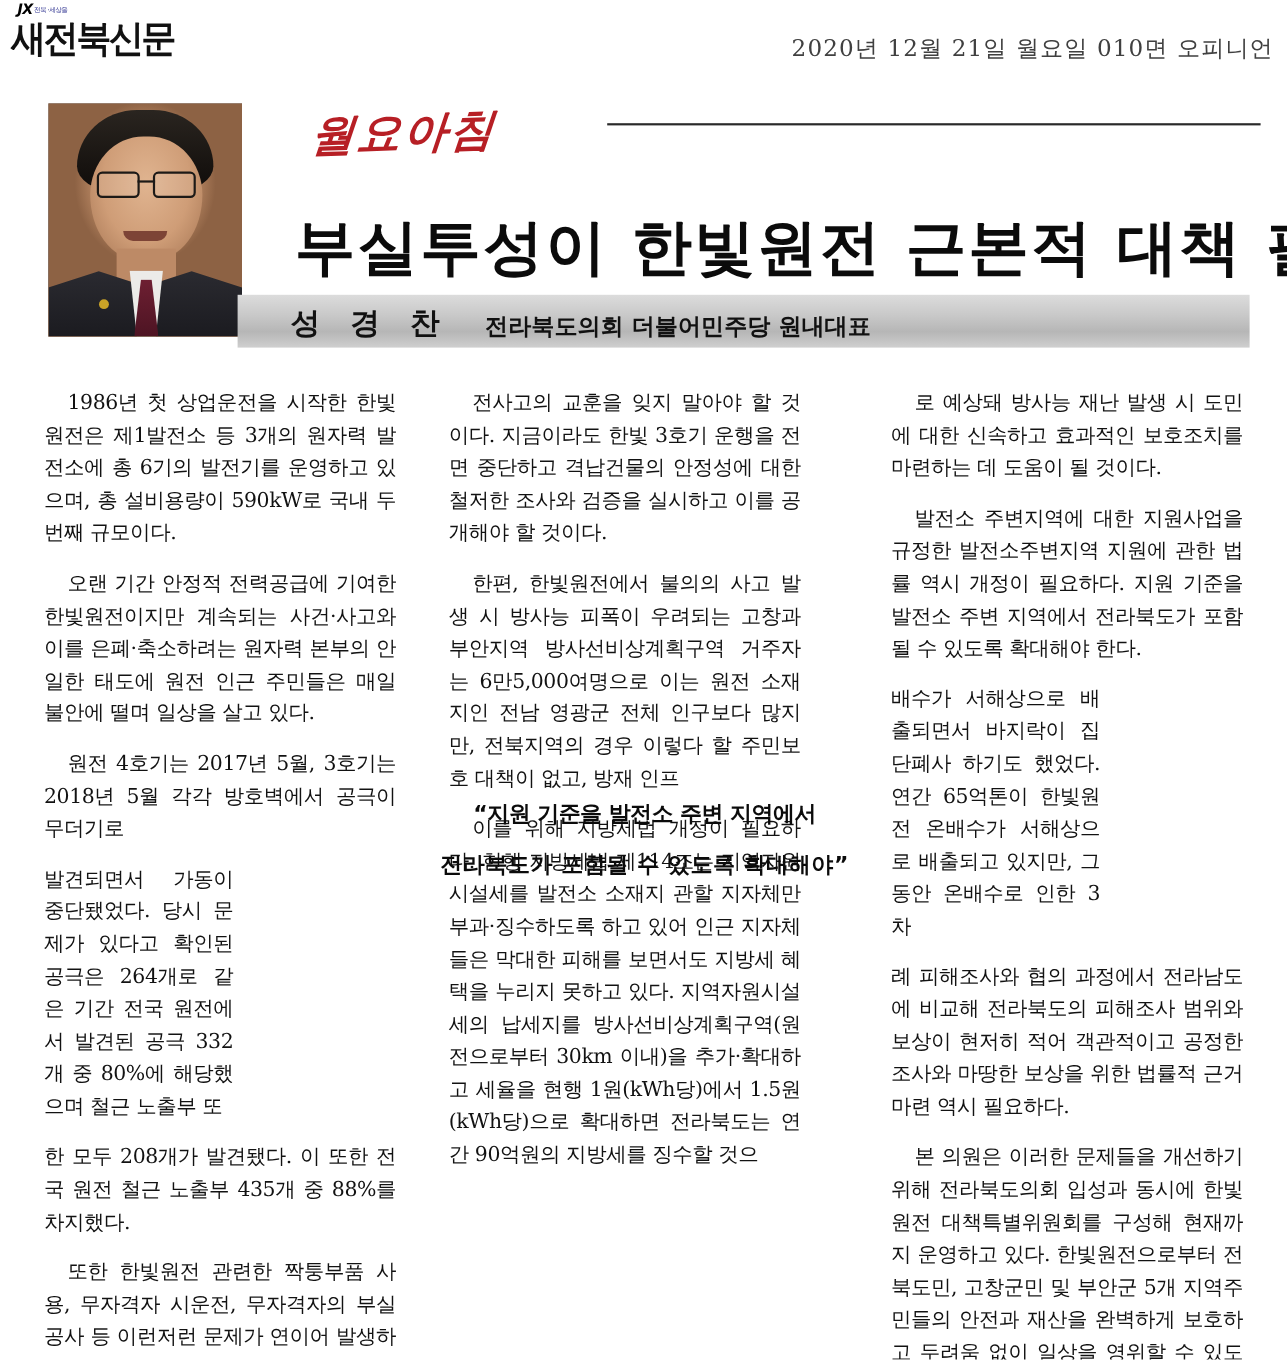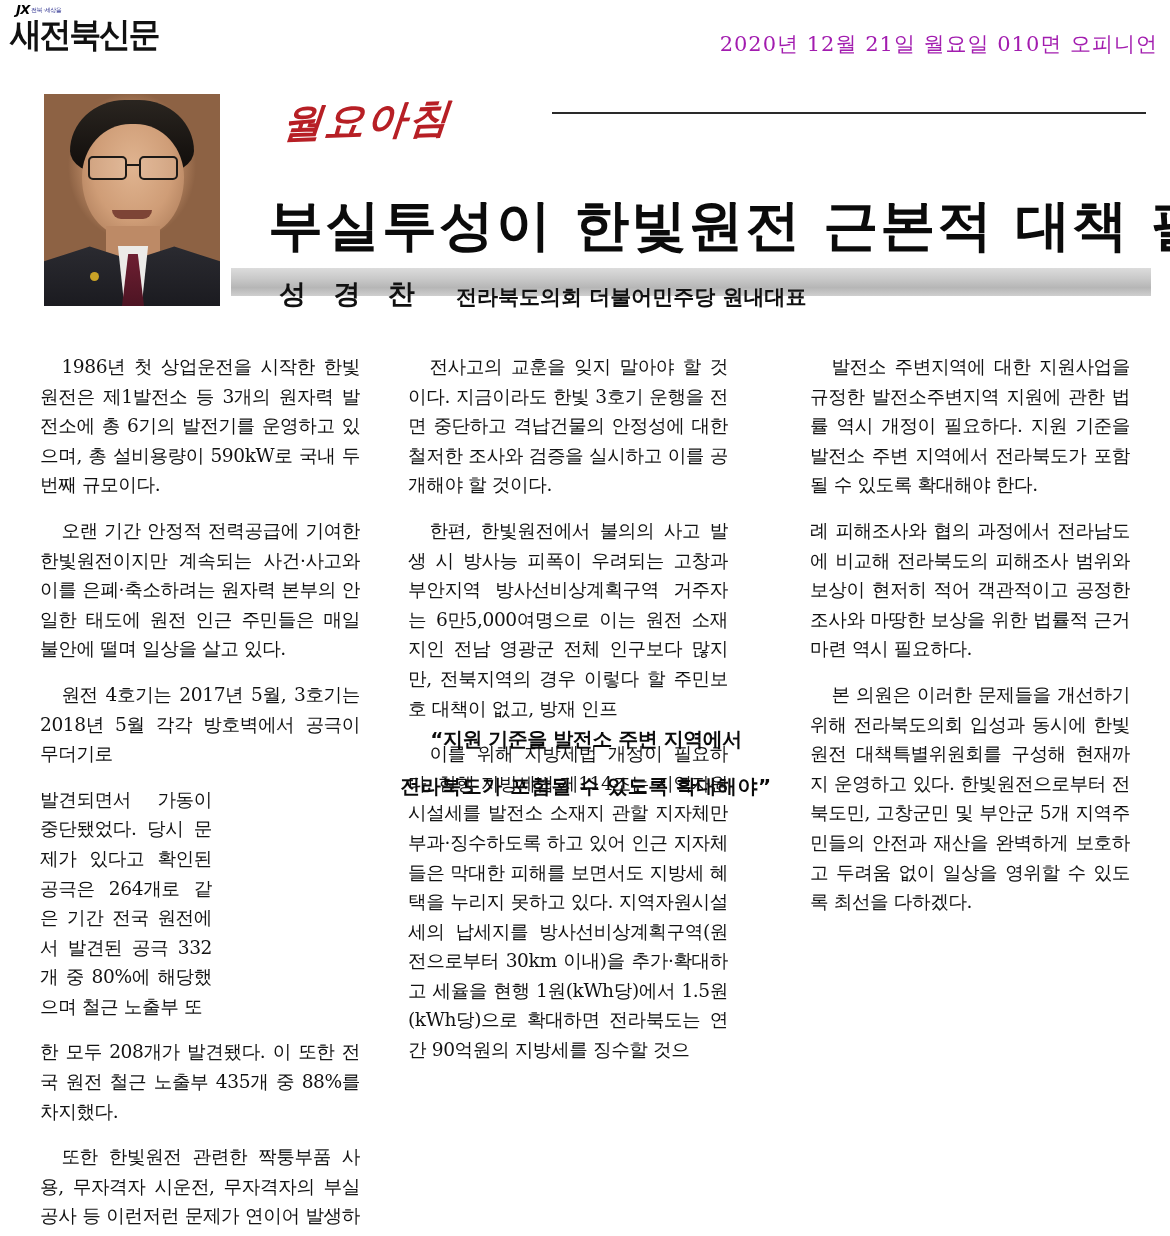--- a/index.html
+++ b/index.html
@@ -63,21 +63,21 @@
     transform: scaleX(0.94);
     transform-origin: left top;
   }
   #issue-line {
     position: absolute;
     right: 12px; top: 30px;
     font-family: "DejaVu Serif", "Liberation Serif", serif;
     font-size: 21px;
     letter-spacing: 1px;
     white-space: nowrap;
-    color: #a21caf;
+    color: #404040;
   }
 
   
   #portrait {
     position: absolute;
     left: 44px; top: 94px;
     width: 176px; height: 212px;
     background:
       radial-gradient(ellipse 64px 74px at 50% 34%, #d9ab86 0%, #c08f6c 58%, #a97a58 80%, #8d6244 100%),
       linear-gradient(180deg, #6e6e72 0%, #3a3a40 42%, #232327 100%);
@@ -188,22 +188,22 @@
     font-weight: bold;
     letter-spacing: 2px;
     line-height: 1.1;
     color: #0b0b0b;
     white-space: nowrap;
   }
 
   
   #byline-bar {
     position: absolute;
-    left: 231px; top: 268px;
-    width: 920px; height: 28px;
+    left: 216px; top: 268px;
+    width: 920px; height: 48px;
     background: linear-gradient(180deg, #dcdcdc 0%, #c9c9c9 38%, #b6b6b6 70%, #cfcfcf 100%);
   }
   #byline-name {
     position: absolute;
     left: 48px; top: 8px;
     font-family: "DejaVu Serif", "Liberation Serif", serif;
     font-size: 27px;
     font-weight: bold;
     letter-spacing: 9px;
     color: #111111;
@@ -317,21 +317,23 @@
   <p>원자력 발전은 안전 관리가 최우선이라는 1986년 체느로빌과 2011년 후쿠시마 원</p>
 </div>
 
 <div class="col" id="col-2">
   <p>전사고의 교훈을 잊지 말아야 할 것이다. 지금이라도 한빛 3호기 운행을 전면 중단하고 격납건물의 안정성에 대한 철저한 조사와 검증을 실시하고 이를 공개해야 할 것이다.</p>
   <p>한편, 한빛원전에서 불의의 사고 발생 시 방사능 피폭이 우려되는 고창과 부안지역 방사선비상계획구역 거주자는 6만5,000여명으로 이는 원전 소재지인 전남 영광군 전체 인구보다 많지만, 전북지역의 경우 이렇다 할 주민보호 대책이 없고, 방재 인프</p>
   <p>이를 위해 지방세법 개정이 필요하다. 현행 지방세법 제114조는 지역자원시설세를 발전소 소재지 관할 지자체만 부과·징수하도록 하고 있어 인근 지자체들은 막대한 피해를 보면서도 지방세 혜택을 누리지 못하고 있다. 지역자원시설세의 납세지를 방사선비상계획구역(원전으로부터 30km 이내)을 추가·확대하고 세율을 현행 1원(kWh당)에서 1.5원(kWh당)으로 확대하면 전라북도는 연간 90억원의 지방세를 징수할 것으</p>
 </div>
 
 <div class="col" id="col-3">
+  <p>로 예상돼 방사능 재난 발생 시 도민에 대한 신속하고 효과적인 보호조치를 마련하는 데 도움이 될 것이다.</p>
   <p>발전소 주변지역에 대한 지원사업을 규정한 발전소주변지역 지원에 관한 법률 역시 개정이 필요하다. 지원 기준을 발전소 주변 지역에서 전라북도가 포함될 수 있도록 확대해야 한다.</p>
+  <p class="cont narrow-right">배수가 서해상으로 배출되면서 바지락이 집단폐사 하기도 했었다. 연간 65억톤이 한빛원전 온배수가 서해상으로 배출되고 있지만, 그동안 온배수로 인한 3차</p>
   <p class="cont">례 피해조사와 협의 과정에서 전라남도에 비교해 전라북도의 피해조사 범위와 보상이 현저히 적어 객관적이고 공정한 조사와 마땅한 보상을 위한 법률적 근거 마련 역시 필요하다.</p>
   <p>본 의원은 이러한 문제들을 개선하기 위해 전라북도의회 입성과 동시에 한빛원전 대책특별위원회를 구성해 현재까지 운영하고 있다. 한빛원전으로부터 전북도민, 고창군민 및 부안군 5개 지역주민들의 안전과 재산을 완벽하게 보호하고 두려움 없이 일상을 영위할 수 있도록 최선을 다하겠다.</p>
 </div>
 
 <div id="pullquote">
   <div class="ql-1">“지원 기준을 발전소 주변 지역에서</div>
   <div class="ql-2">전라북도가 포함될 수 있도록 확대해야”</div>
 </div>
 
 </body></html>

